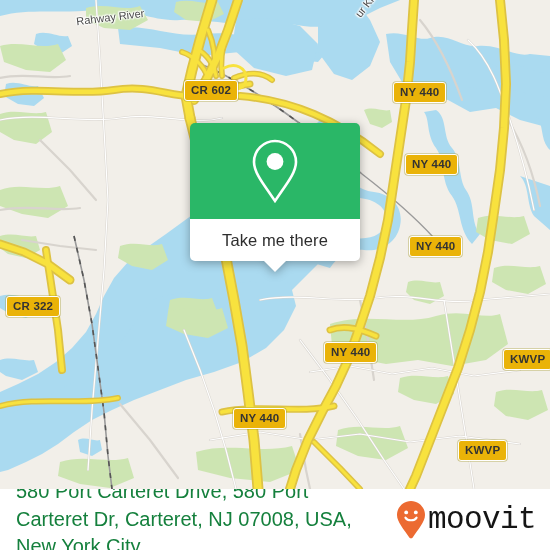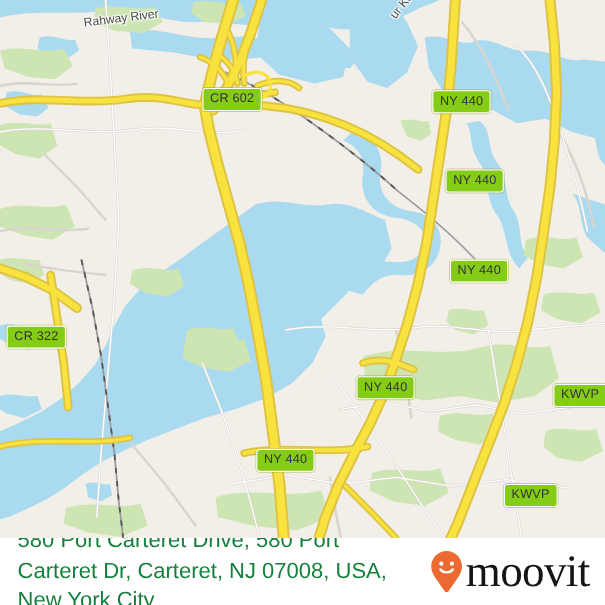--- a/index.html
+++ b/index.html
@@ -34,26 +34,26 @@
     white-space:nowrap;
     text-shadow:
       1px 0 1.5px #fff, -1px 0 1.5px #fff,
       0 1px 1.5px #fff, 0 -1px 1.5px #fff,
       1px 1px 1.5px #fff, -1px -1px 1.5px #fff;
     pointer-events:none;
   }
 
   .shield {
     position:absolute;
-    background:#84cc16;
+    background:#eab308;
     border:1.5px solid #ffffff;
     border-radius:3px;
     color:#333333;
     font-size:11.5px;
-    font-weight:normal;
+    font-weight:bold;
     line-height:1;
     padding:3.5px 6px 4px 6px;
     white-space:nowrap;
     box-shadow:0 0 0 0.8px rgba(160,150,40,.45);
     font-family:"Liberation Sans", sans-serif;
     letter-spacing:.2px;
   }
 
   
   #attribution {
@@ -135,23 +135,23 @@
     font-family:Liberation Sans, sans-serif;
     max-width:370px;
   }
   #brand {
     display:flex;
     align-items:center;
     gap:2px;
     flex:0 0 auto;
   }
   #brand-word {
-    font-size:41px;
+    font-size:31px;
     color:#151515;
-    font-family:Liberation Serif, serif;
+    font-family:Liberation Mono, monospace;
     letter-spacing:-.6px;
     line-height:1;
     text-align:right;
   }
 </style>
 </head>
 <body>
 
 <div id="page">
 
@@ -334,20 +334,32 @@
     <div class="shield" style="left:184px; top:80px;">CR 602</div>
     <div class="shield" style="left:393px; top:82px;">NY 440</div>
     <div class="shield" style="left:405px; top:154px;">NY 440</div>
     <div class="shield" style="left:409px; top:236px;">NY 440</div>
     <div class="shield" style="left:6px; top:296px;">CR 322</div>
     <div class="shield" style="left:324px; top:342px;">NY 440</div>
     <div class="shield" style="left:503px; top:349px;">KWVP</div>
     <div class="shield" style="left:233px; top:408px;">NY 440</div>
     <div class="shield" style="left:458px; top:440px;">KWVP</div>
 
+    <div id="callout">
+      <div id="callout-green">
+        <svg width="54" height="68" viewBox="0 0 54 68">
+          <path d="M27 4 C15.4 4 6 13.4 6 25 C6 34 13 44 20.5 54.5 L27 64 L33.5 54.5 C41 44 48 34 48 25 C48 13.4 38.6 4 27 4 Z" fill="none" stroke="#ffffff" stroke-width="2.6"></path>
+          <circle cx="27" cy="24.5" r="8.4" fill="#ffffff"></circle>
+        </svg>
+      </div>
+      <div id="callout-white">
+        <span id="callout-label">Take me there</span>
+      </div>
+      <div id="callout-tail"></div>
+    </div>
 
   </div>
 
   <div id="footer">
     <div id="footer-inner">
       <div id="caption">580 Port Carteret Drive, 580 Port Carteret Dr, Carteret, NJ 07008, USA, New York City</div>
       <div id="brand">
         <svg width="30" height="40" viewBox="0 0 30 40">
           <path d="M15 1 C7.3 1 1 7.3 1 15 C1 22 8 29.5 13.3 37.4 C14.1 38.6 15.9 38.6 16.7 37.4 C22 29.5 29 22 29 15 C29 7.3 22.7 1 15 1 Z" fill="#ec6a31"></path>
           <circle cx="10.2" cy="12.4" r="1.9" fill="#ffffff"></circle>

